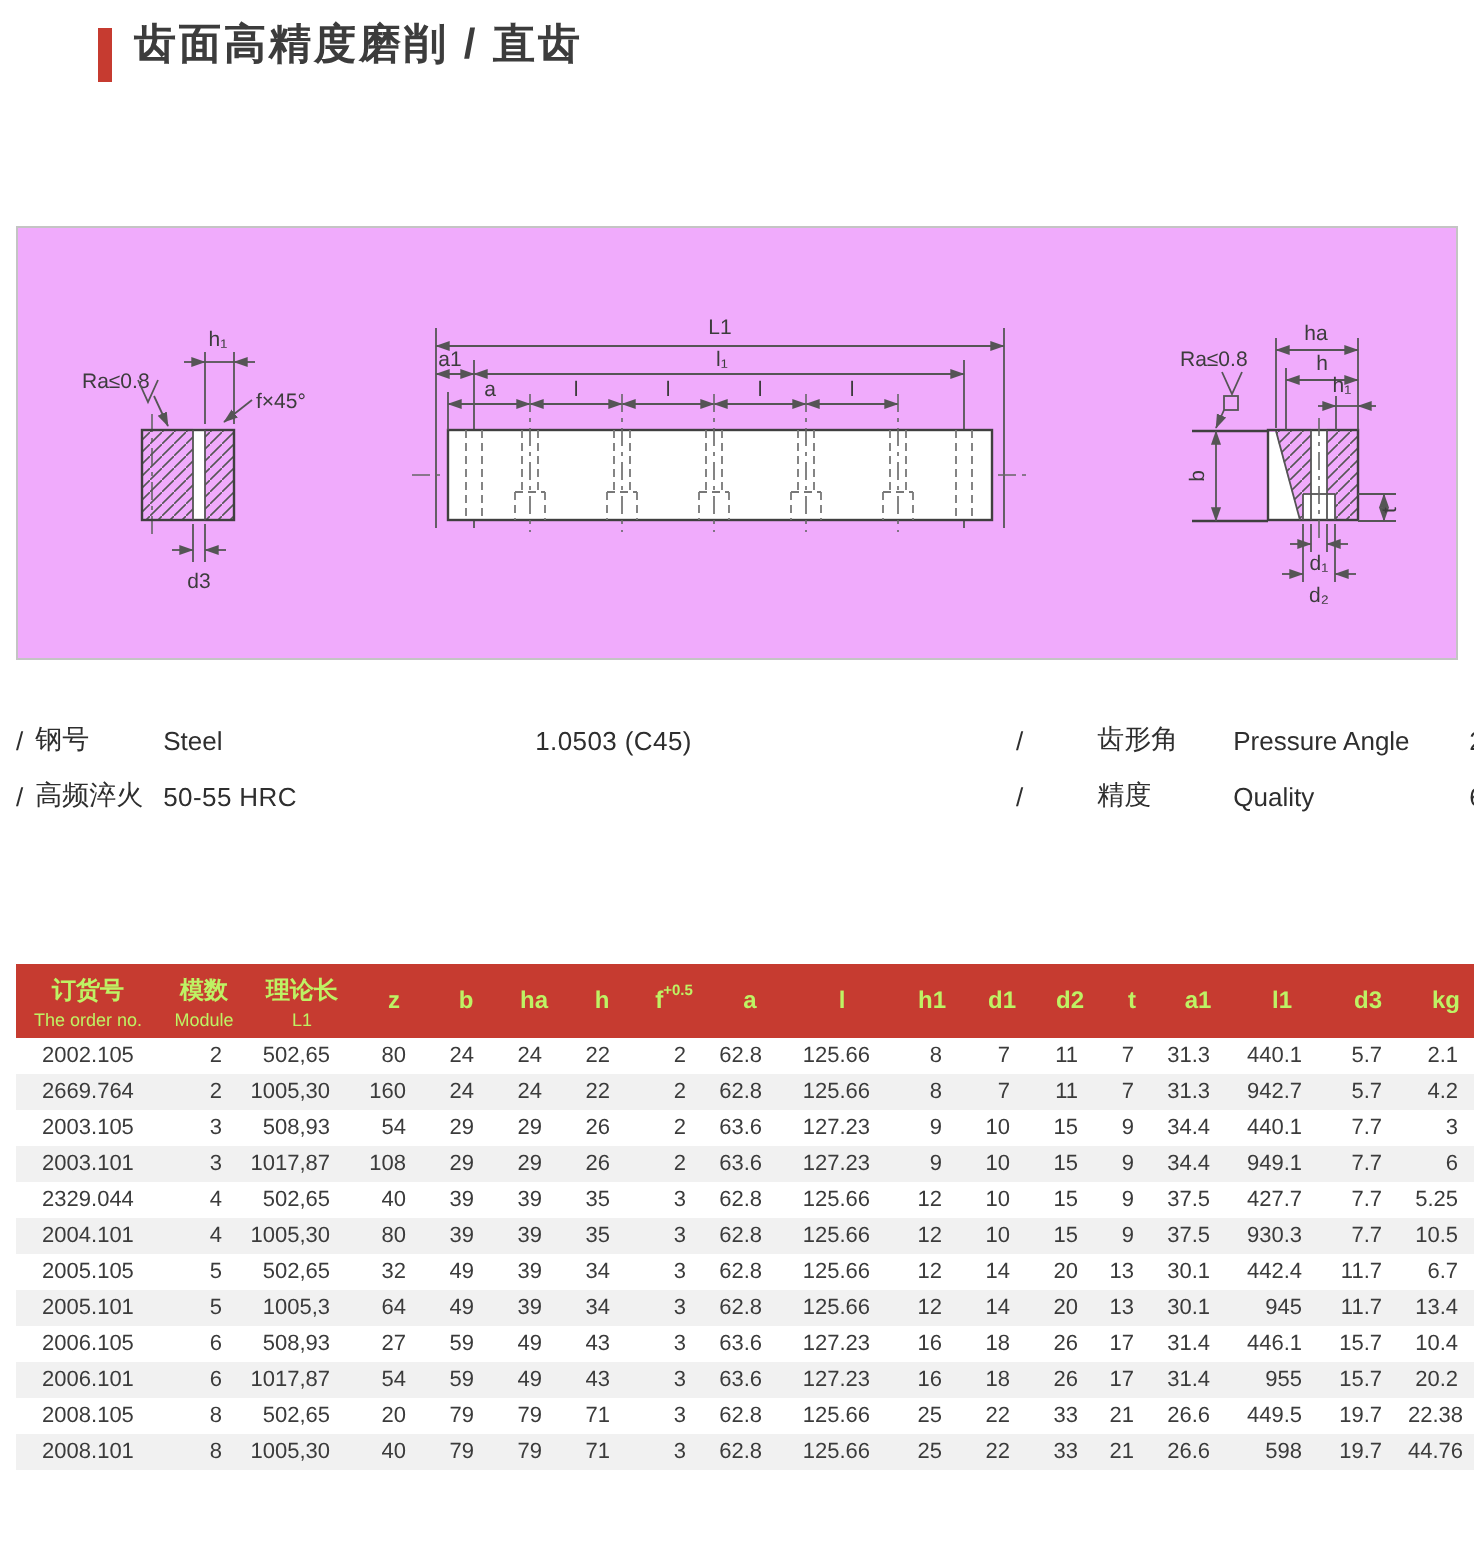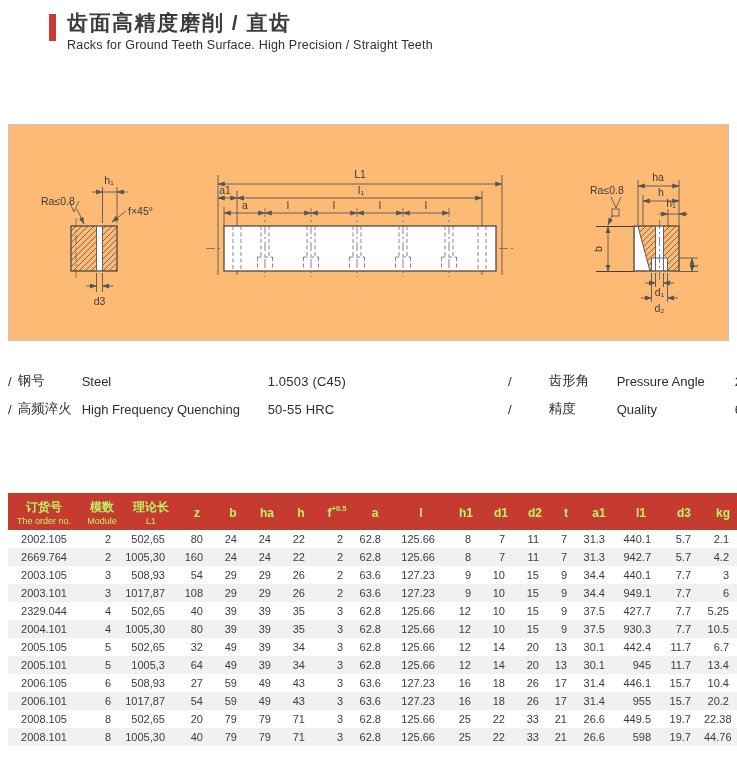--- a/index.html
+++ b/index.html
@@ -12,21 +12,21 @@
   .page { padding:10px 8px 0 8px; }
 
   
   .doc-header { display:flex; align-items:flex-start;padding-left:41px; }
   .accent-bar { width:7px; height:27px; background:var(--accent); margin-top:4px; }
   .titles { margin-left:11px; }
   .page-title { font-size:21px; font-weight:bold; color:#3c3c3c; letter-spacing:1.5px; line-height:1.25; }
   .page-subtitle { font-size:12.5px; color:#303030; margin-top:2px; letter-spacing:0.2px; }
 
   
-  .drawing-box { margin-top:72px; border:1px solid #c4c4c4; height:217px; position:relative; background:#fdba74; }
+  .drawing-box { margin-top:72px; border:1px solid #c4c4c4; height:217px; position:relative; background:#f0abfc; }
   .drawing-box svg { position:absolute; left:0; top:0; }
   .dln { stroke:#555; stroke-width:0.9; fill:none; }
   .thk { stroke:#3f3f3f; stroke-width:1.2; fill:none; }
   .cl  { stroke:#666; stroke-width:0.8; fill:none; stroke-dasharray:9 3 2 3; }
   .hid { stroke:#787878; stroke-width:0.9; fill:none; stroke-dasharray:4 2.5; }
   .dlabel { font-size:10.5px; fill:#3c3c3c; font-family:"Liberation Sans",sans-serif; }
 
   
   .specs { margin-top:26px; display:grid; grid-template-columns:500px 1fr; }
   .spec-row { display:flex; align-items:center; height:28px; font-size:13px; color:#2e2e2e; }
@@ -52,21 +52,20 @@
 </style>
 </head>
 <body>
 
 <div class="page">
 
   <div class="doc-header">
     <div class="accent-bar"></div>
     <div class="titles">
       <div class="page-title">齿面高精度磨削 / 直齿</div>
-      <div class="page-subtitle">Racks for Ground Teeth Surface. High Precision / Straight Teeth</div>
     </div>
   </div>
 
   <div class="drawing-box">
     <svg width="719" height="215" viewBox="0 0 719 215">
       <defs>
         <pattern id="hatch" width="6" height="6" patternUnits="userSpaceOnUse">
           <line x1="0" y1="6" x2="6" y2="0" stroke="#565656" stroke-width="0.8"></line>
         </pattern>
         <marker id="arr" viewBox="0 0 10 10" refX="9.5" refY="5" markerWidth="8" markerHeight="8" orient="auto-start-reverse">
@@ -203,21 +202,20 @@
     </div>
     <div class="spec-row col-r">
       <span class="spec-slash">/</span>
       <span class="spec-zh">齿形角</span>
       <span class="spec-en">Pressure Angle</span>
       <span class="spec-val">20°</span>
     </div>
     <div class="spec-row col-l">
       <span class="spec-slash">/</span>
       <span class="spec-zh">高频淬火</span>
-      <span class="spec-en">High Frequency Quenching</span>
       <span class="spec-val">50-55 HRC</span>
     </div>
     <div class="spec-row col-r">
       <span class="spec-slash">/</span>
       <span class="spec-zh">精度</span>
       <span class="spec-en">Quality</span>
       <span class="spec-val">6</span>
     </div>
   </div>
 

